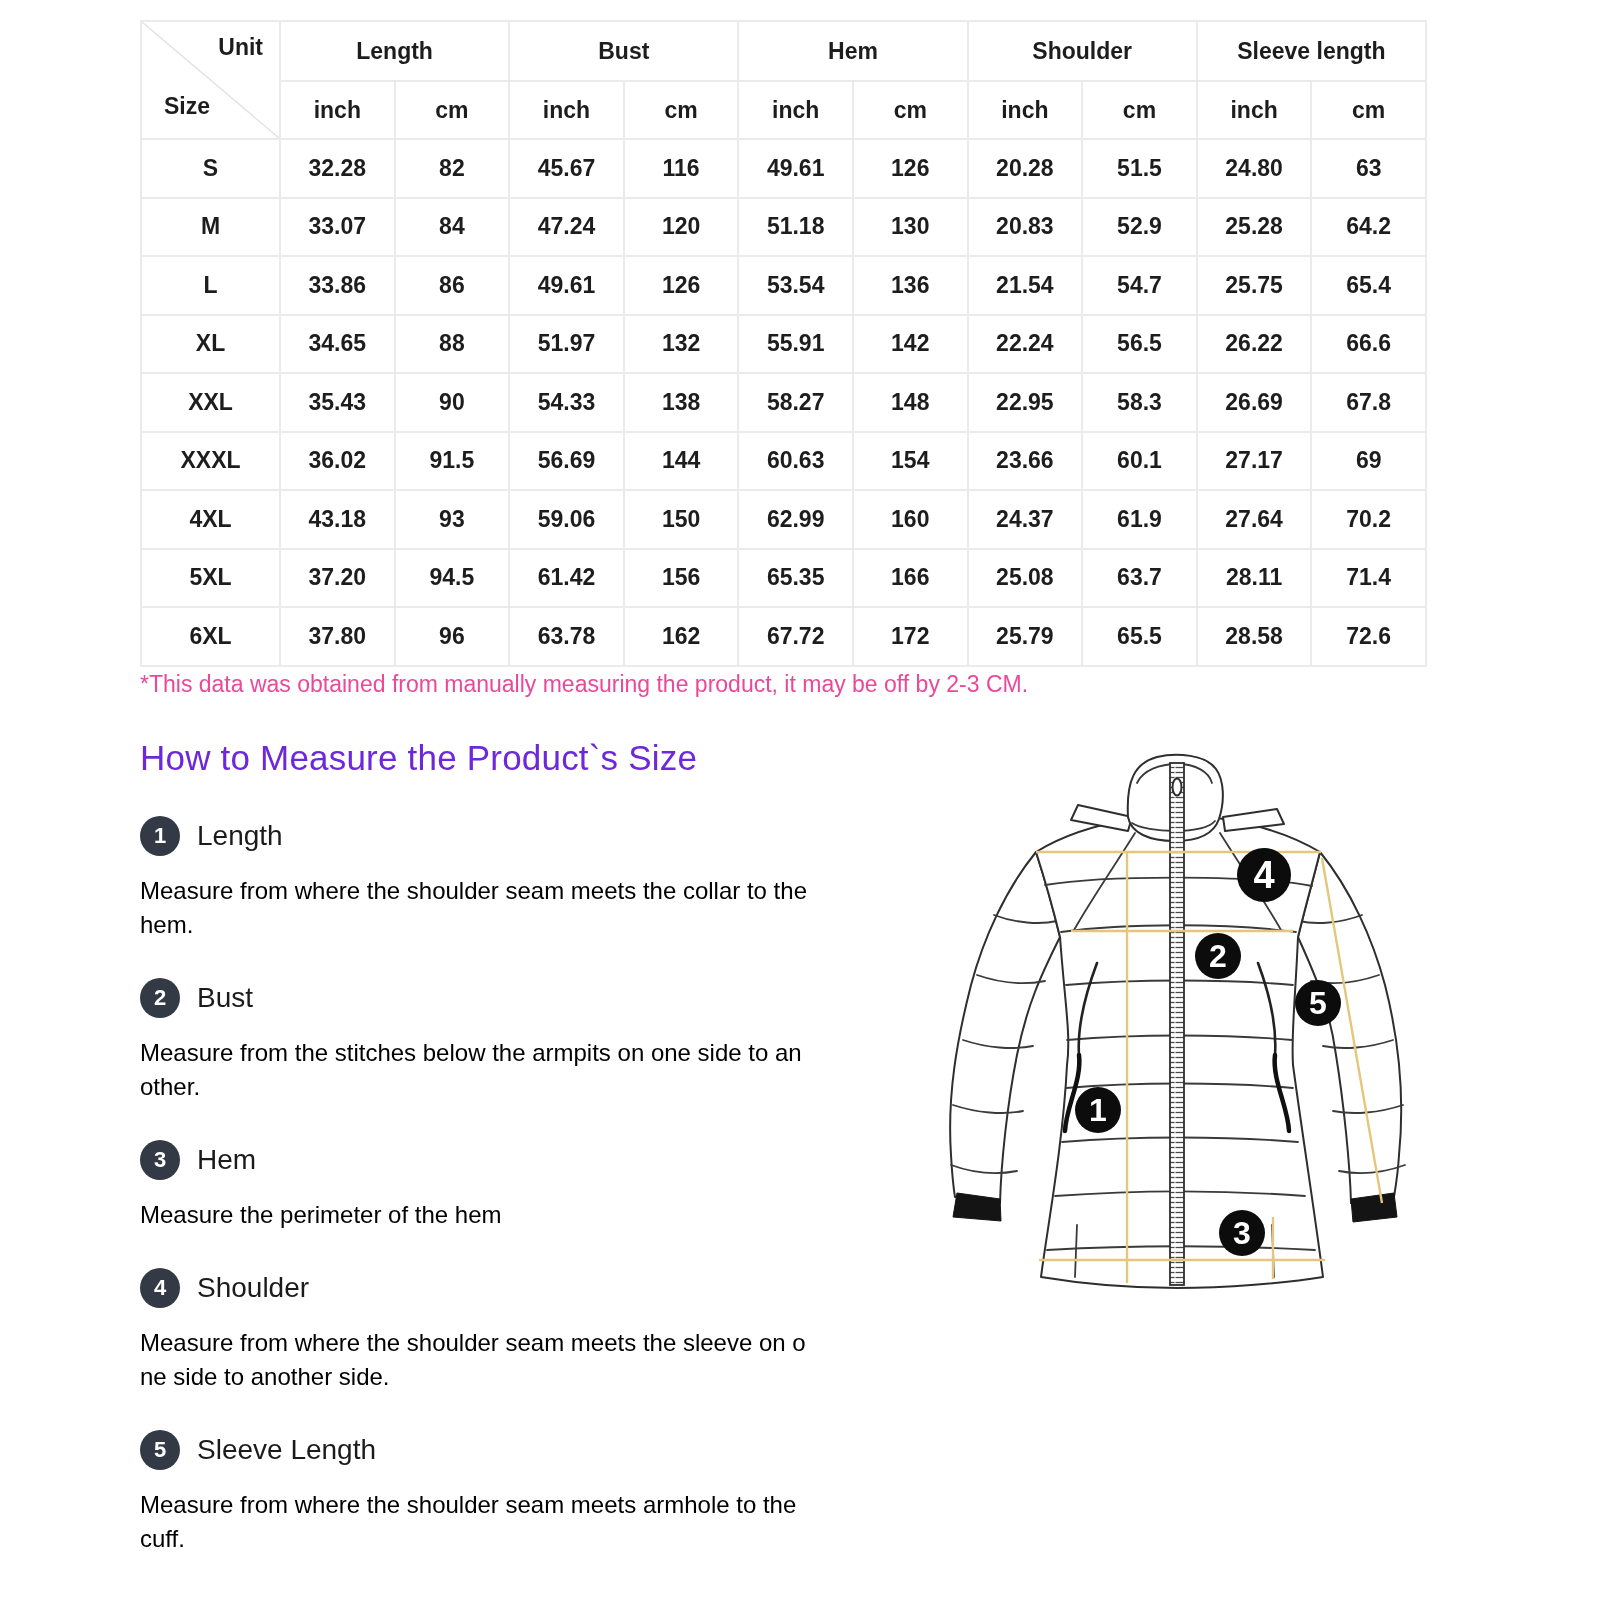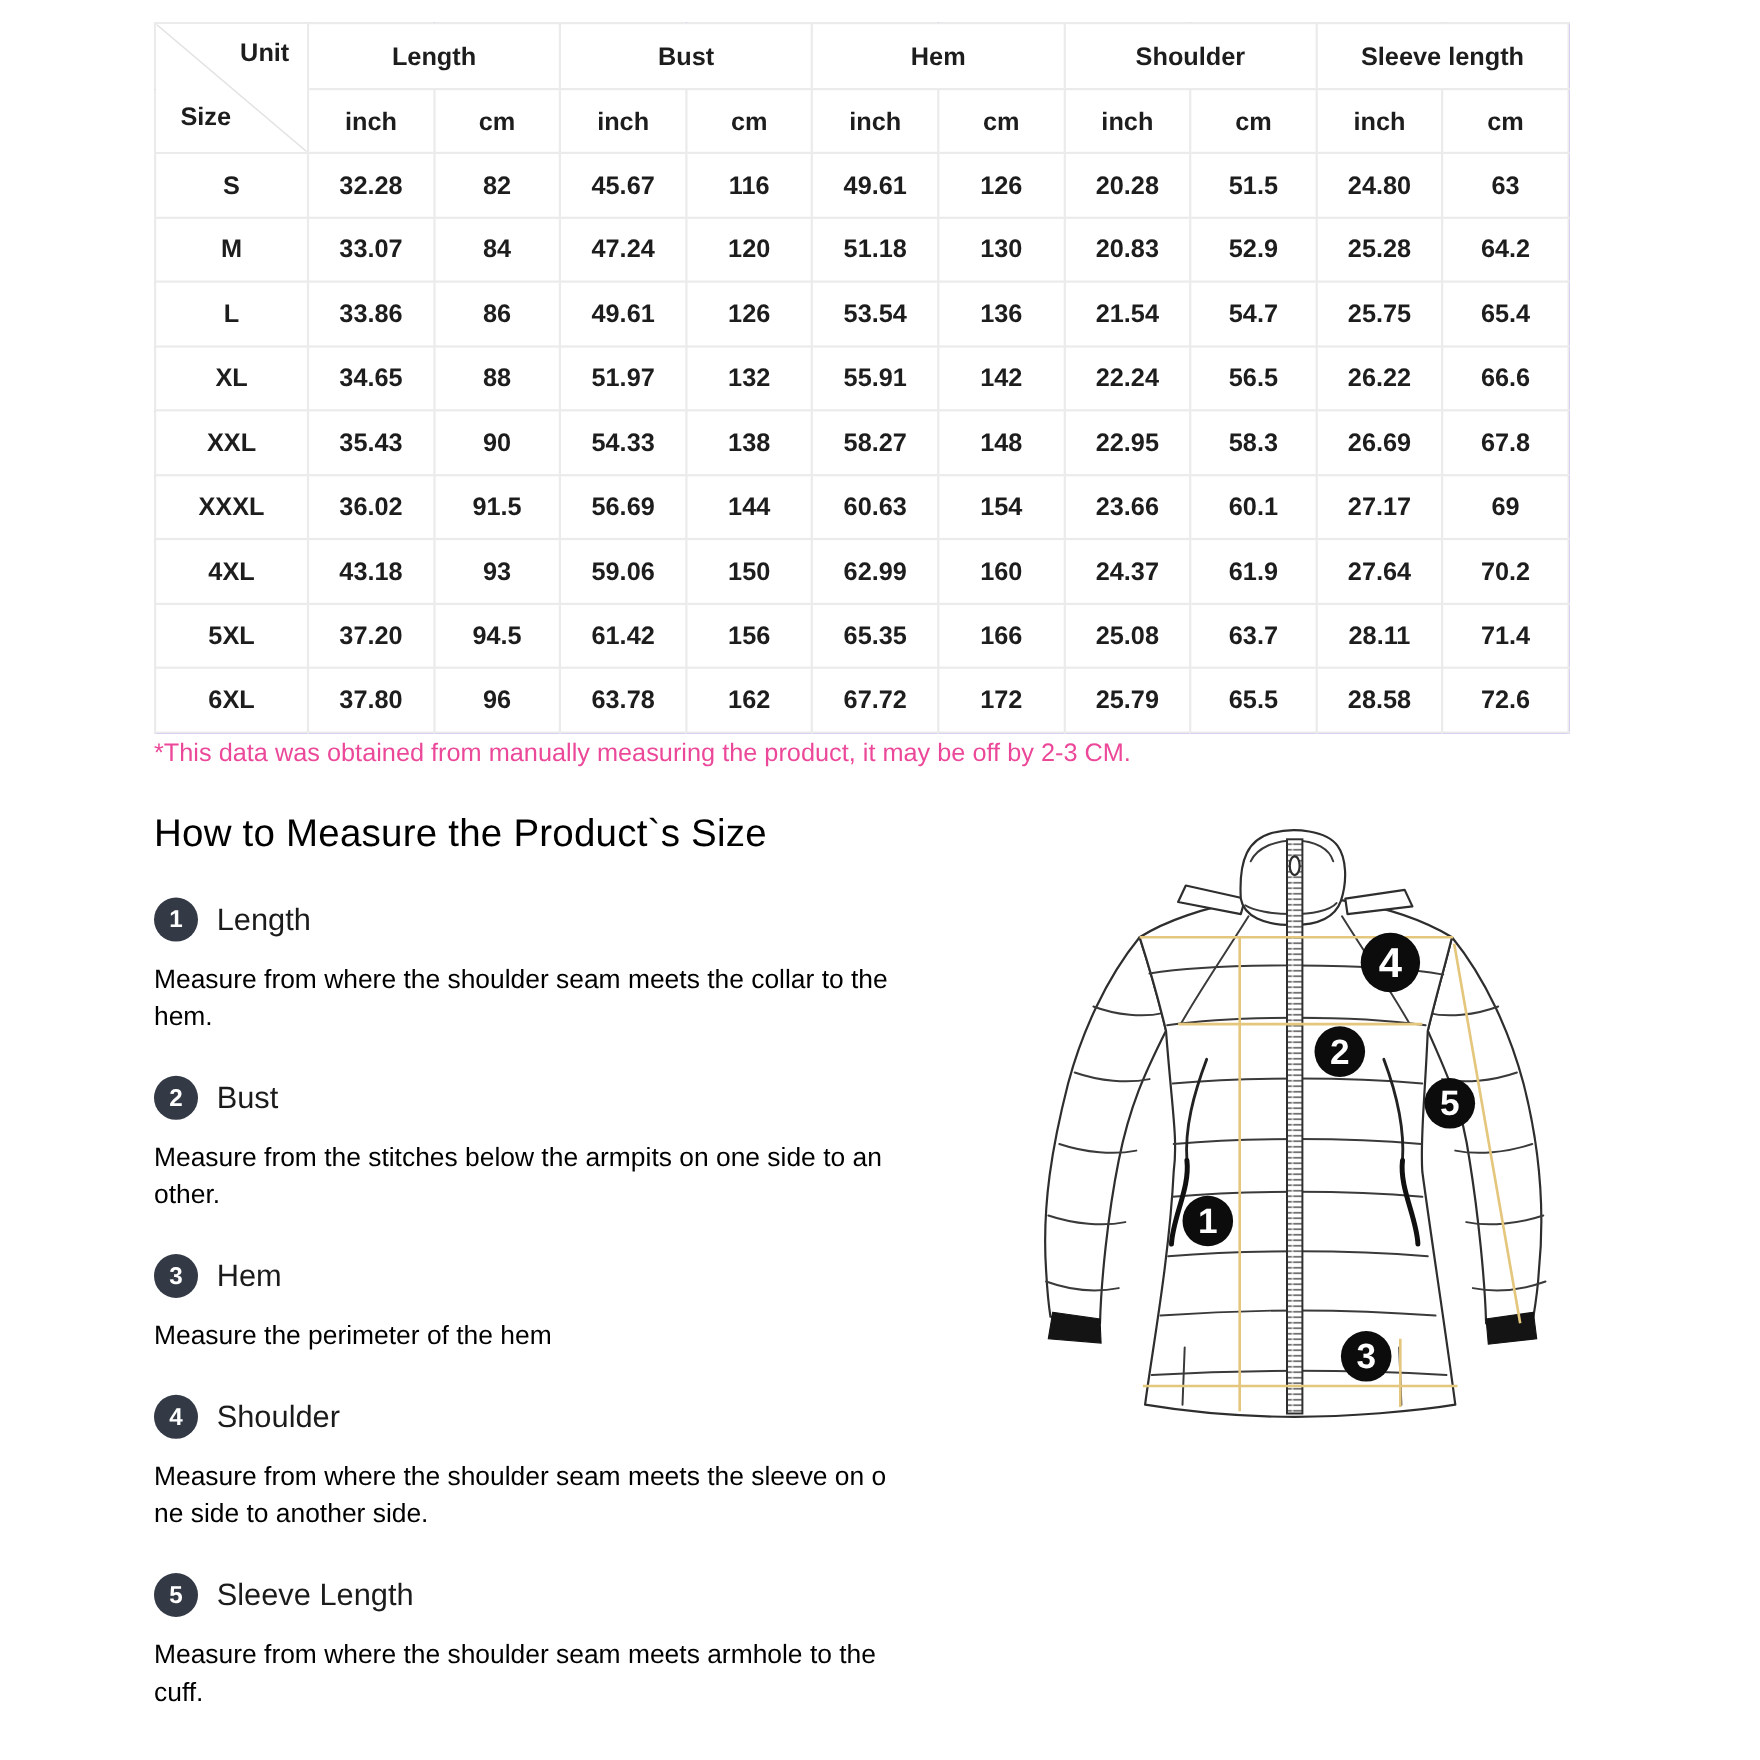--- a/index.html
+++ b/index.html
@@ -1,39 +1,39 @@
 <!DOCTYPE html>
 <html style="--measure-line: #e4c77c; --badge-bg: #333a46; --marker-bg: #0c0c0c;"><head>
 <meta charset="utf-8">
 <style>
   html,body{margin:0;padding:0;background:#ffffff;}
   body{width:1600px;height:1600px;position:relative;overflow:hidden;
        font-family:"Liberation Sans",sans-serif;color:#1b1b1b;}
 
   
   .chart-wrap{position:absolute;left:140px;top:20px;}
-  table.size-chart{border-collapse:collapse;table-layout:fixed;width:1285px;background:#8b5cf6;}
+  table.size-chart{border-collapse:collapse;table-layout:fixed;width:1285px;background:#a3a3a3;}
   table.size-chart td,table.size-chart th{
     border:2px solid #ebebeb;text-align:center;vertical-align:middle;
     font-weight:700;font-size:23px;color:#1d1d1d;padding:0;background:#fff;}
   tr.group-row{height:60px;}
   tr.unit-row{height:58px;margin-top:26px;}
   tr.data-row{height:58.5px;}
   td.corner-cell{position:relative;padding:0;}
   td.corner-cell svg{position:absolute;inset:0;width:100%;height:100%;}
   td.corner-cell .corner-unit{position:absolute;top:12px;right:16px;font-weight:700;}
   td.corner-cell .corner-size{position:absolute;bottom:18px;left:22px;font-weight:700;}
 
   
   .footnote{position:absolute;left:140px;top:671px;width:1100px;margin:0;
             font-size:23px;font-weight:400;color:#ec4899;}
 
   
   .guide{position:absolute;left:140px;top:738px;width:790px;}
-  .guide h2{margin:0 0 38px 0;font-size:35px;font-weight:400;color:#000000;letter-spacing:.2px;}
+  .guide h2{margin:0 0 38px 0;font-size:35px;font-weight:400;color:#6d28d9;letter-spacing:.2px;}
   .mi{margin-bottom:36px;}
   .mi-head{display:flex;align-items:center;gap:17px;}
   .badge{width:40px;height:40px;border-radius:50%;background:var(--badge-bg,#333a46);
          color:#fff;font-size:22px;font-weight:700;display:flex;
          align-items:center;justify-content:center;flex:0 0 auto;}
   .mi-label{font-size:28px;font-weight:400;color:#1b1b1b;}
   .mi p{margin:18px 0 0 0;font-size:24px;line-height:34px;font-weight:400;
         color:#000000;white-space:pre-line;}
 
   

